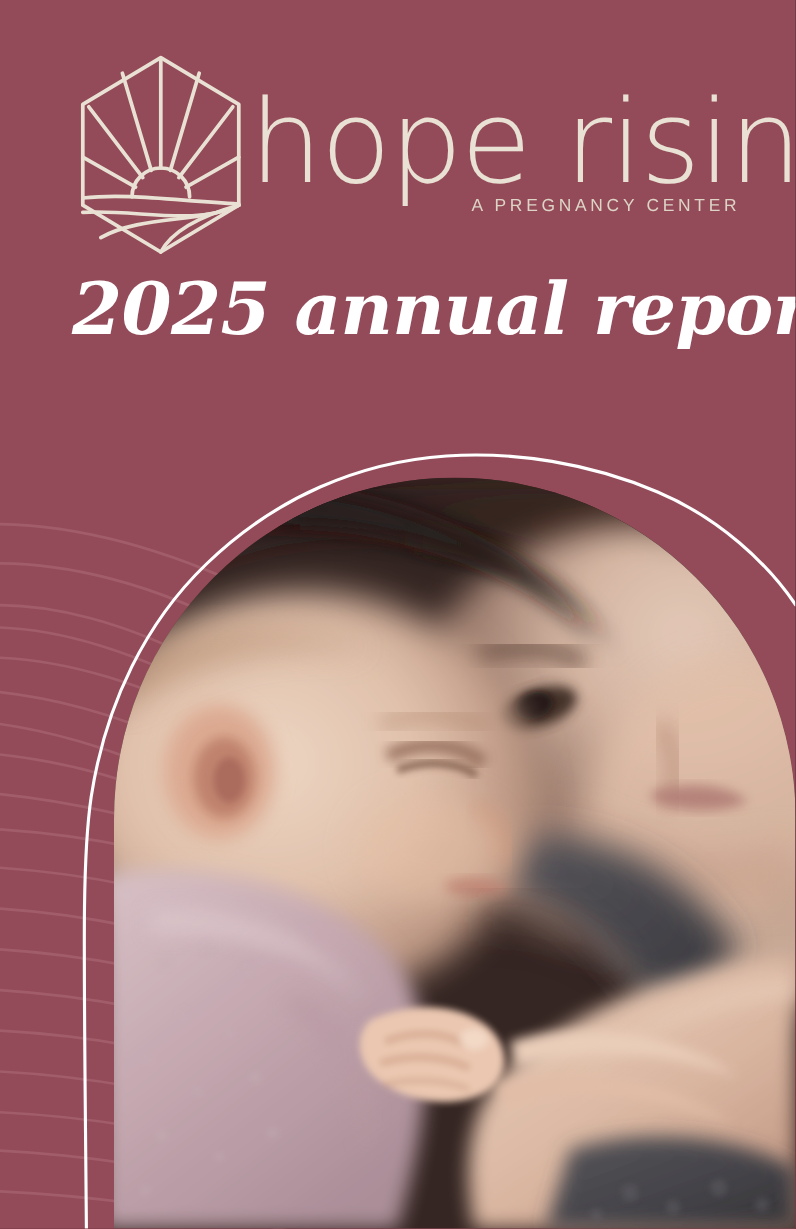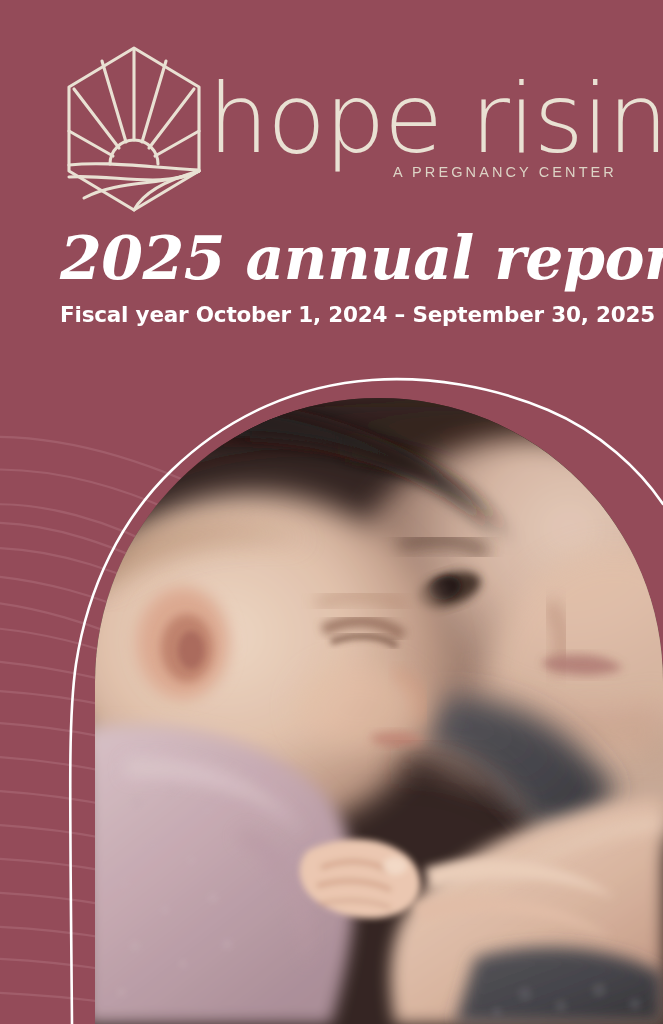--- a/index.html
+++ b/index.html
@@ -190,21 +190,20 @@
     </svg>
 
     <div class="logo-words">
       <div class="wordmark">hope rising</div>
       <div class="tagline">A PREGNANCY CENTER</div>
     </div>
   </div>
 
   <div class="headline-block">
     <h1 class="report-title">2025 annual report</h1>
-    <p class="report-subtitle">Fiscal year October 1, 2024 – September 30, 2025</p>
   </div>
 
   <div class="arch-wrap">
 
     <div class="photo-arch">
       <svg class="photo-svg" viewBox="0 0 568 626" preserveAspectRatio="xMidYMid slice" aria-hidden="true">
         <defs>
           <radialGradient id="gMomFace" cx="62%" cy="26%" r="46%">
             <stop offset="0%" stop-color="#e6cdbc"></stop>
             <stop offset="55%" stop-color="#d7b8a5"></stop>

